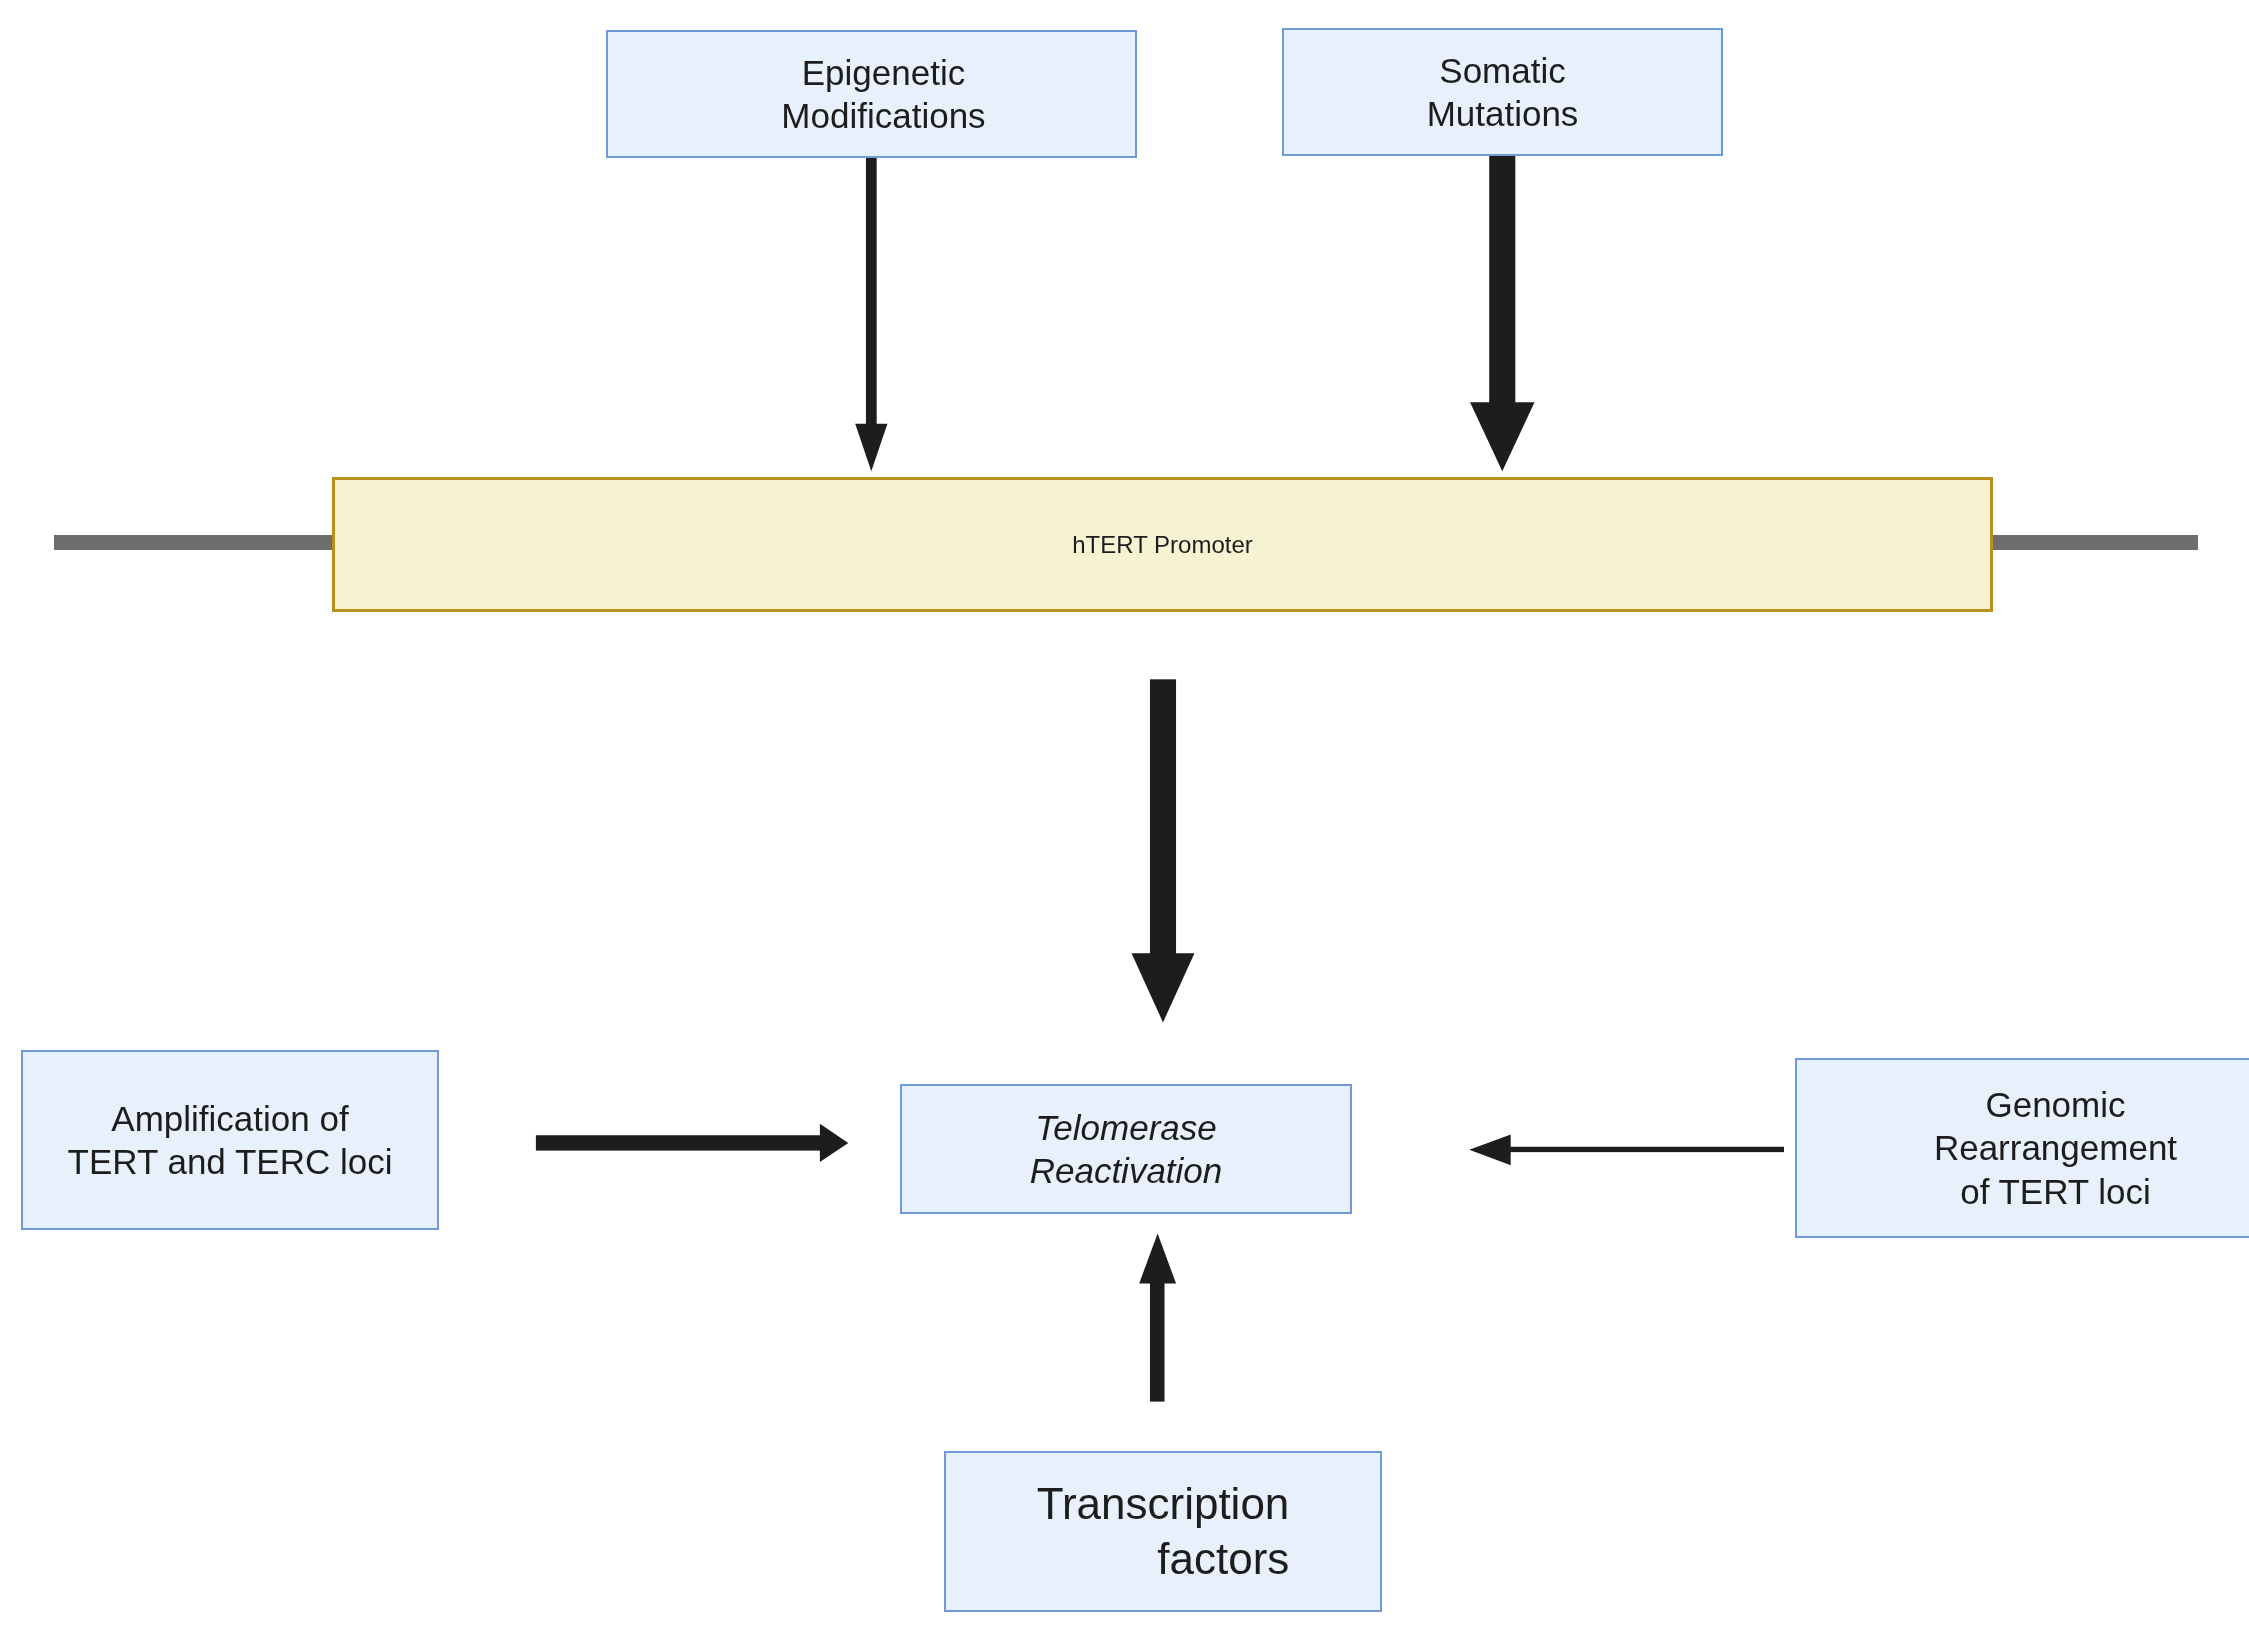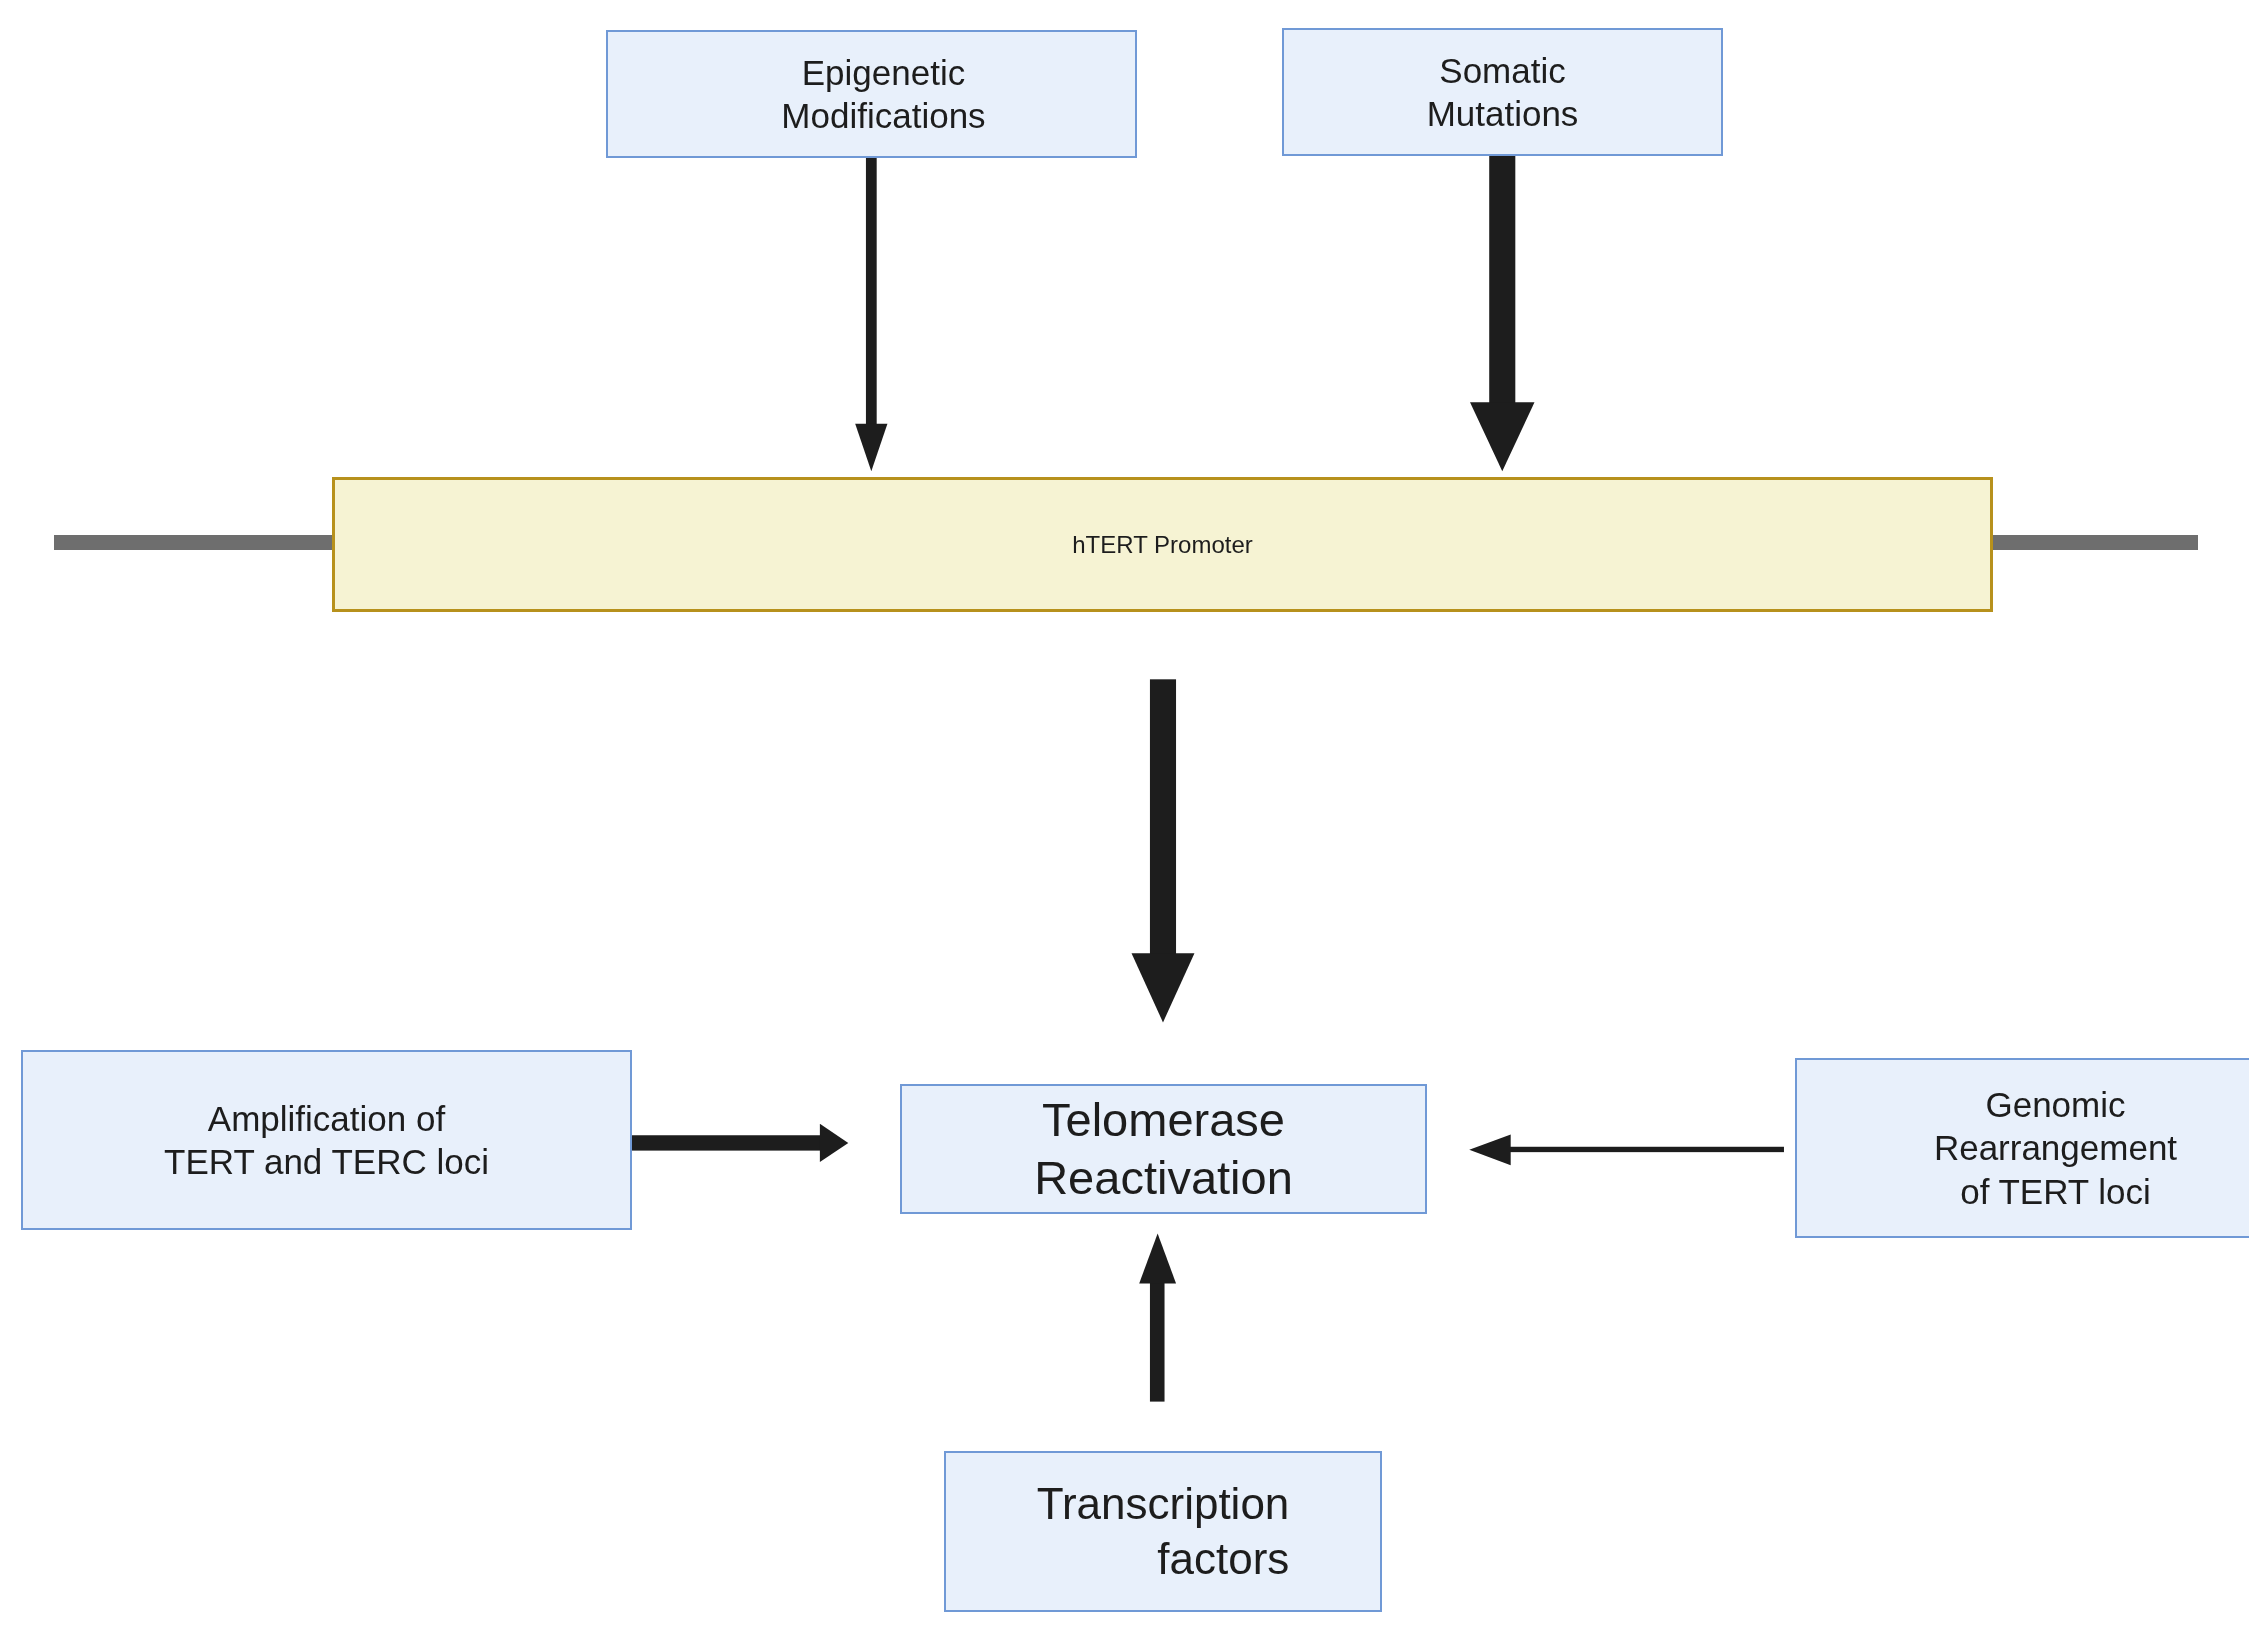--- a/index.html
+++ b/index.html
@@ -93,24 +93,24 @@
   </svg>
 
   <div class="node node-yellow" style="left:332px; top:477px; width:1661px; height:135px; font-size:24px;">hTERT Promoter</div>
 
   <div class="node node-blue" style="left:606px; top:30px; width:531px; height:128px; font-size:35px;padding-left:24px;">Epigenetic
 Modifications</div>
 
   <div class="node node-blue" style="left:1282px; top:28px; width:441px; height:128px; font-size:35px;">Somatic
 Mutations</div>
 
-  <div class="node node-blue" style="left:21px; top:1050px; width:611px; height:180px; font-size:35px;">Amplification of
+  <div class="node node-blue" style="left:21px; top:1050px; width:418px; height:180px; font-size:35px;">Amplification of
 TERT and TERC loci</div>
 
-  <div class="node node-blue" style="left:900px; top:1084px; width:527px; height:130px; font-size:47px;">Telomerase
+  <div class="node node-blue" style="left:900px; top:1084px; width:452px; height:130px; font-size:35px;font-style:italic;">Telomerase
 Reactivation</div>
 
   <div class="node node-blue" style="left:1795px; top:1058px; width:521px; height:180px; font-size:35px;">Genomic
 Rearrangement
 of TERT loci</div>
 
   <div class="node node-blue" style="left:944px; top:1451px; width:438px; height:161px; font-size:44px;text-align:right;">Transcription
 factors</div>
 
 </div>

